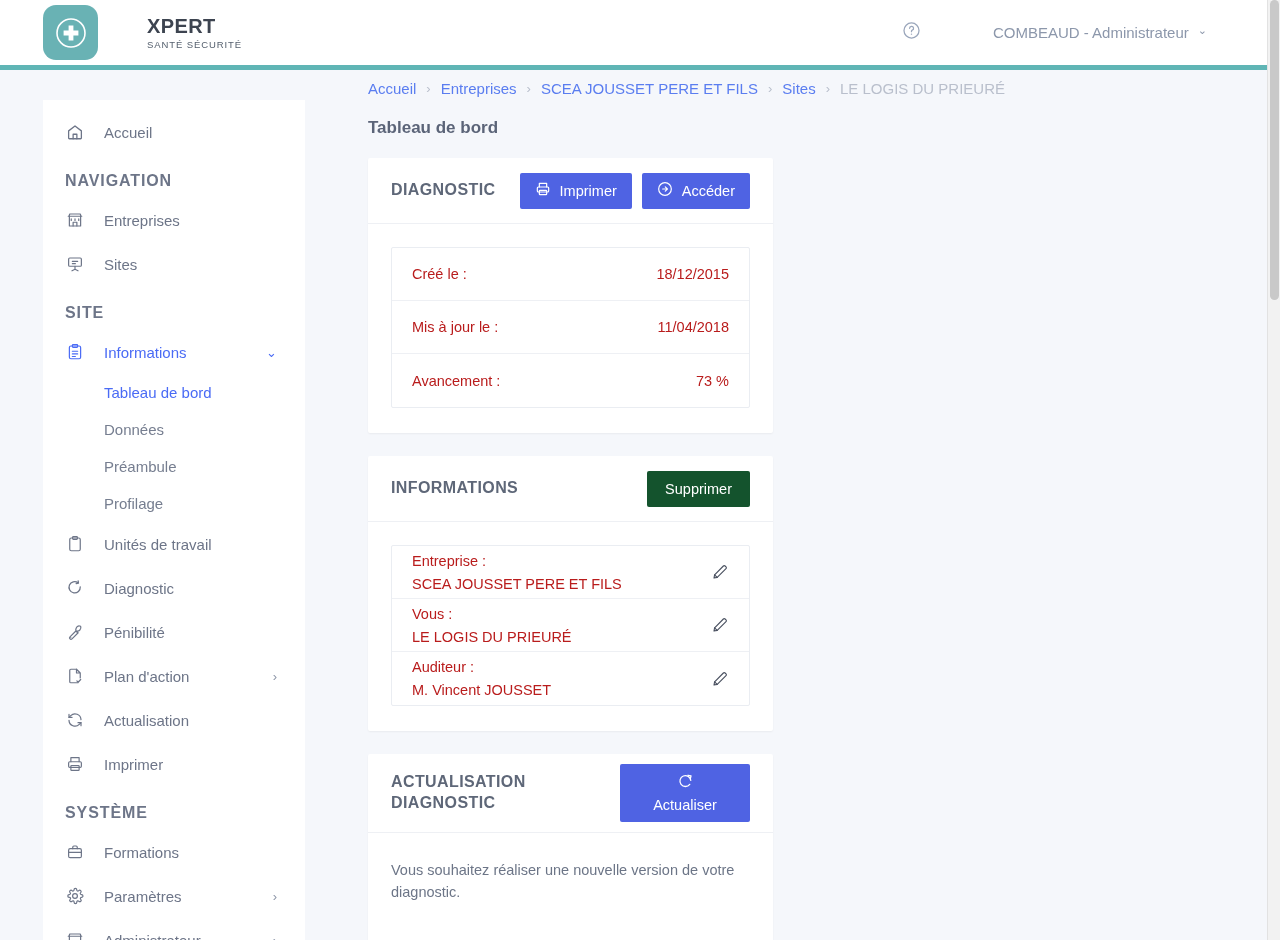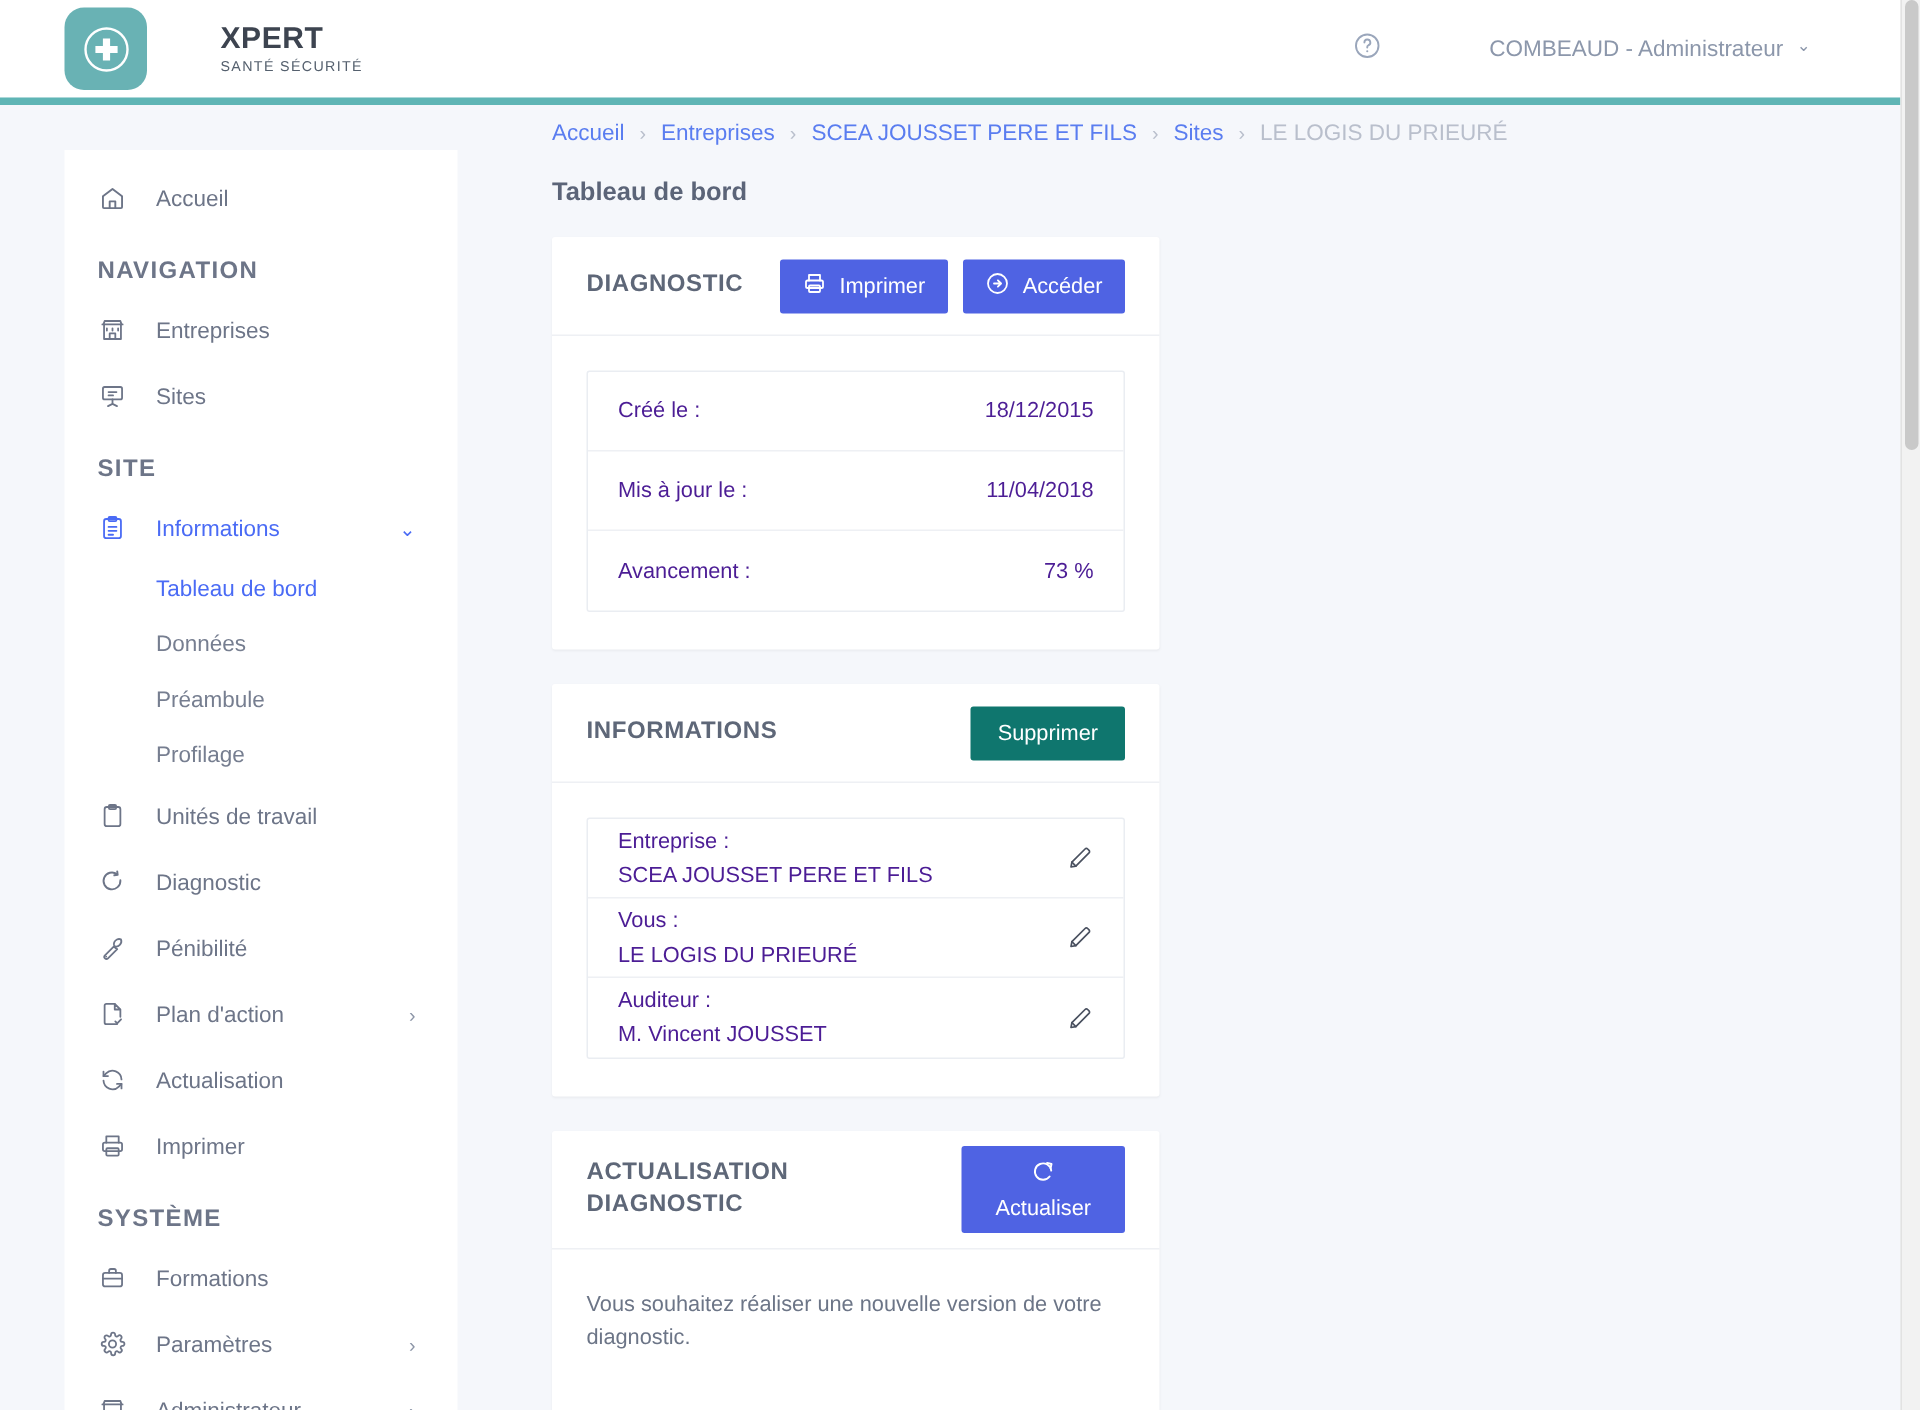--- a/index.html
+++ b/index.html
@@ -211,44 +211,44 @@
     color: #ffffff;
     font-size: 14.5px;
     border: none;
     border-radius: 2px;
     height: 36px;
     padding: 0 15px;
     cursor: pointer;
     white-space: nowrap;
     font-family: "Liberation Sans", sans-serif;
   }
-  .btn.danger { background: #0f766e; padding: 0 18px; }
+  .btn.danger { background: #14532d; padding: 0 18px; }
   .btn.stacked {
     flex-direction: column;
     gap: 4px;
     height: 58px;
-    width: 109px;
+    width: 130px;
     padding: 8px 12px;
     font-size: 14.5px;
   }
 
   .card-body { padding: 23px 23px 25px 23px; }
 
   .inner-table {
     border: 1px solid #eaedf2;
     border-radius: 2px;
   }
   .inner-row {
     display: flex;
     align-items: center;
     height: 53px;
     padding: 0 20px;
     border-bottom: 1px solid #eef0f4;
     font-size: 14.5px;
-    color: #4c1d95;
+    color: #b91c1c;
   }
   .inner-row:last-child { border-bottom: none; }
   .inner-row .k { white-space: nowrap; }
   .inner-row .v { margin-left: auto; white-space: nowrap; }
   .inner-row .kv { display: flex; gap: 7px; flex-direction: column; }
   .edit-btn {
     margin-left: auto;
     background: none;
     border: none;
     padding: 0;

